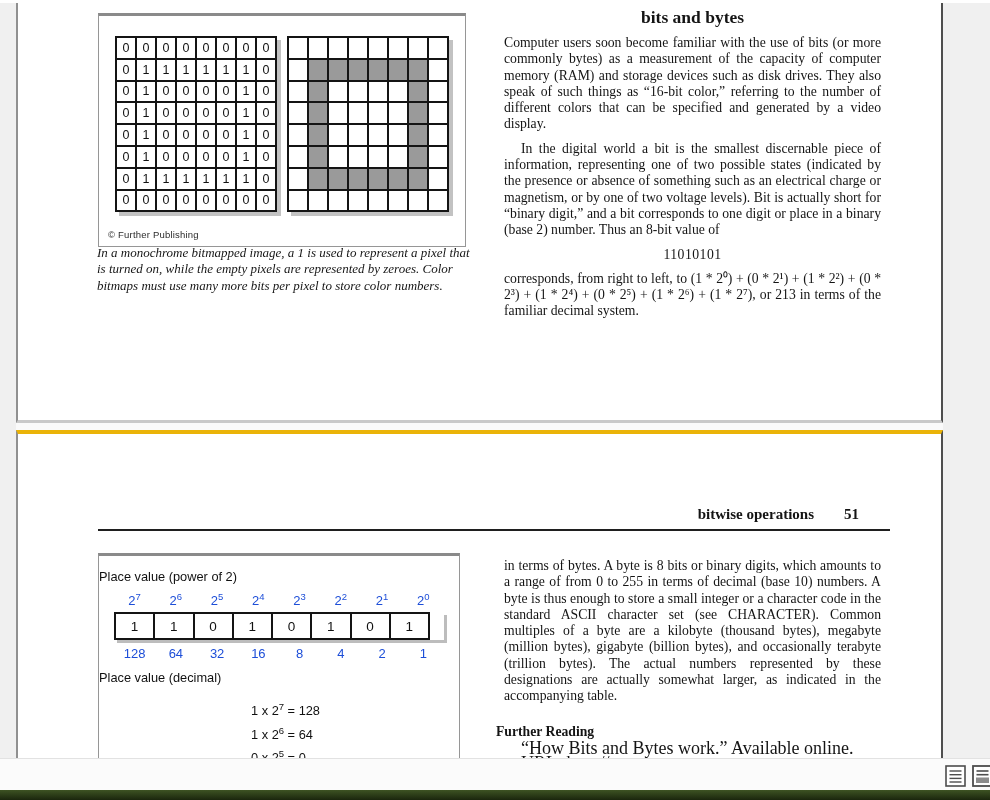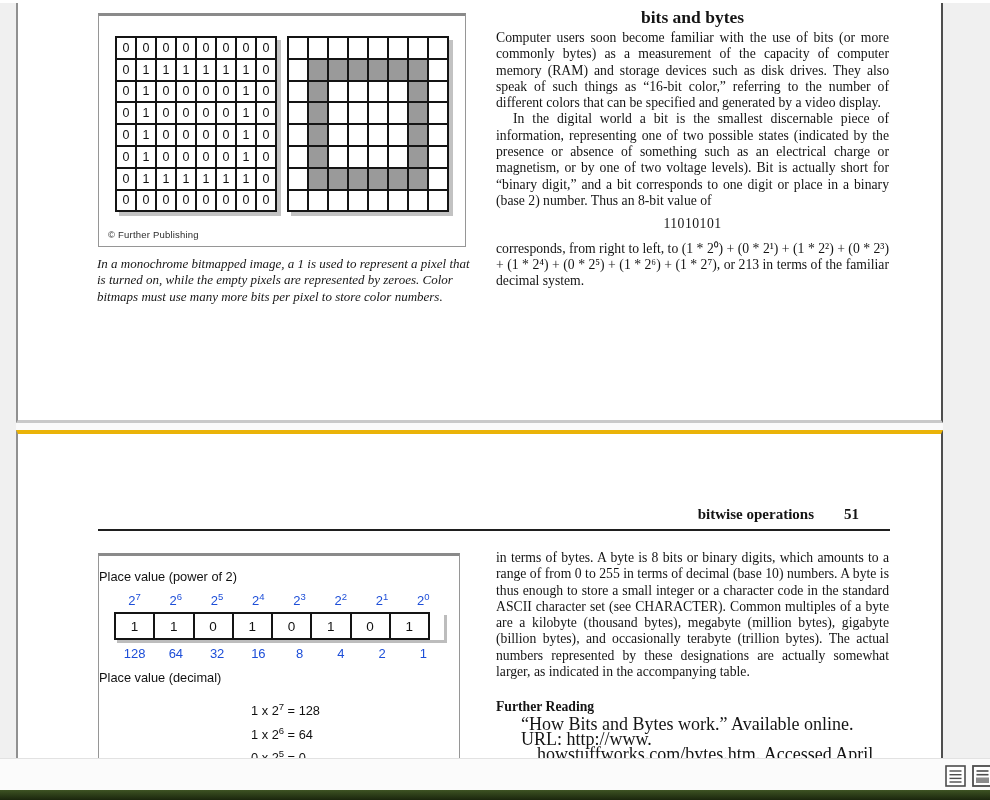--- a/index.html
+++ b/index.html
@@ -36,27 +36,27 @@
   .grid-values{left:16px;}
   .grid-pixels{left:188px;}
   .grid-pixels td.on{background:#9a9a9a;}
   .credit{
     position:absolute;left:9px;bottom:6px;
     font-family:"Liberation Sans", sans-serif;font-size:9.5px;color:#2b2b2b;letter-spacing:.2px;
   }
 
   
   .caption{
-    position:absolute;left:79px;top:253px;width:382px;
+    position:absolute;left:79px;top:242px;width:382px;
     font-style:italic;font-size:13px;line-height:16.3px;color:#161616;
   }
 
   
   .col{position:absolute;width:393px;font-size:13.7px;line-height:16.3px;}
-  .col p{margin:0;text-align:justify;}
+  .col p{margin:8px;text-align:justify;}
   .col1{left:478px;top:4px;}
   .col1 h2{margin:0 0 3px 0;font-size:17.5px;line-height:20px;text-align:center;}
   p.indent{text-indent:17px;}
   .binary-center{text-align:center;margin:7px 0 8px 0;font-size:13.7px;letter-spacing:.5px;}
 
   
   .running-head{
     position:absolute;left:80px;top:72px;width:792px;
     text-align:right;padding-right:31px;box-sizing:border-box;
     font-weight:bold;font-size:15px;

